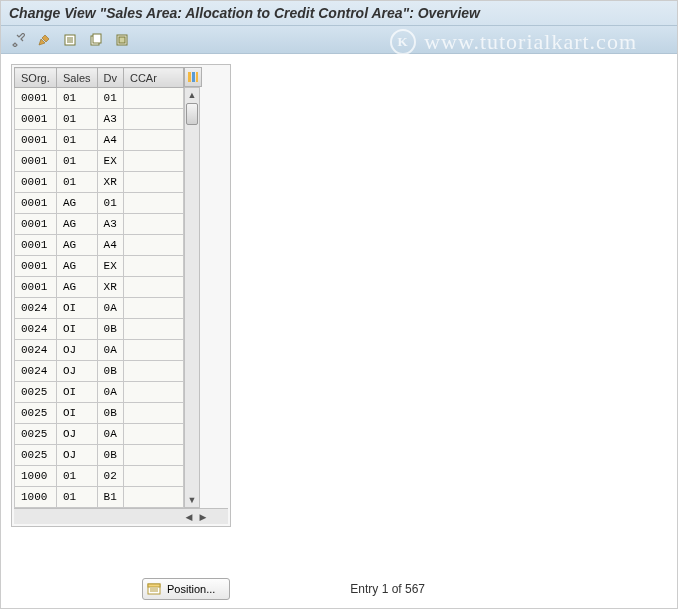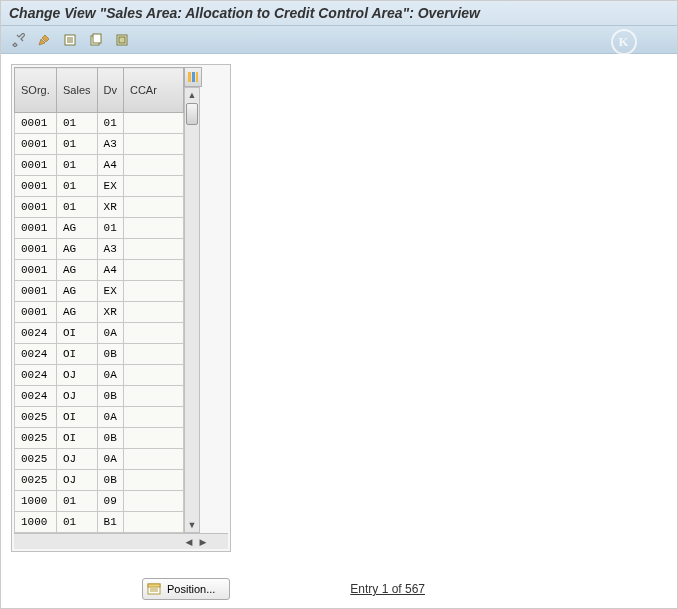--- a/index.html
+++ b/index.html
@@ -54,21 +54,21 @@
   .table-inner {
     display: flex;
   }
   .data-table {
     border-collapse: collapse;
     background: #fff;
   }
   .data-table th {
     background: linear-gradient(to bottom, #f0f0f0 0%, #d8d8d8 100%);
     border: 1px solid #b0b0b0;
-    padding: 16px 6px;
+    padding: 3px 6px;
     font-weight: normal;
     font-size: 11px;
     text-align: left;
     color: #333;
     height: 20px;
   }
   .data-table td {
     border: 1px solid #c8c8c8;
     padding: 2px 6px;
     font-size: 11px;
@@ -140,21 +140,20 @@
     height: 22px;
     padding: 0 14px 0 4px;
     cursor: pointer;
     font-size: 11px;
     gap: 6px;
   }
   .entry-text {
     margin-left: 120px;
     font-size: 12px;
     color: #333;
-    text-decoration: underline;
   }
   .watermark {
     position: absolute;
     top: 28px;
     right: 40px;
     font-size: 22px;
     color: rgba(255,255,255,0.75);
     letter-spacing: 1px;
     font-family: Georgia, serif;
     pointer-events: none;
@@ -200,20 +199,21 @@
   <span class="toolbar-btn">
     <svg width="14" height="14" viewBox="0 0 14 14">
         <rect x="2" y="2" width="10" height="10" fill="#e8e8d8" stroke="#7a7a3a"></rect>
         <rect x="4" y="4" width="6" height="6" fill="#cfcf9f" stroke="#7a7a3a"></rect>
       </svg>
   </span>
 </div>
 
 <div class="watermark">
   <span class="wm-circle">K</span>
+  <span>www.tutorialkart.com</span>
 </div>
 
 <div class="content-area">
   <div class="table-wrapper">
     <div class="table-inner">
       <table class="data-table">
         <thead>
           <tr>
             <th class="col-sorg">SOrg.</th>
             <th class="col-dchl">Sales</th>
@@ -326,21 +326,21 @@
             </tr>
             <tr>
               <td class="col-sorg">0025</td>
               <td class="col-dchl">OJ</td>
               <td class="col-dv">0B</td>
               <td class="col-ccar"></td>
             </tr>
             <tr>
               <td class="col-sorg">1000</td>
               <td class="col-dchl">01</td>
-              <td class="col-dv">09</td>
+              <td class="col-dv">02</td>
               <td class="col-ccar"></td>
             </tr>
             <tr>
               <td class="col-sorg">1000</td>
               <td class="col-dchl">01</td>
               <td class="col-dv">B1</td>
               <td class="col-ccar"></td>
             </tr>
           </tbody>
       </table>

